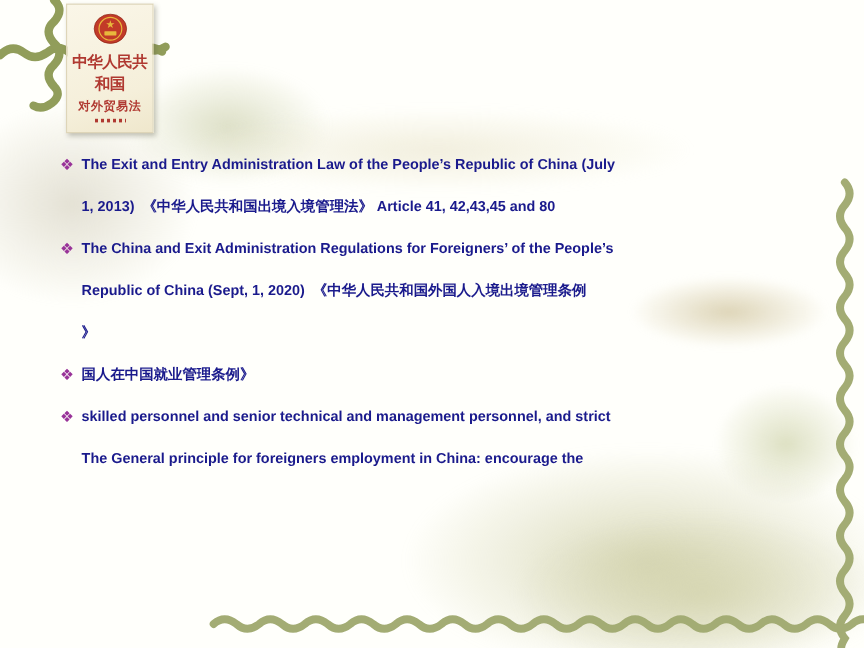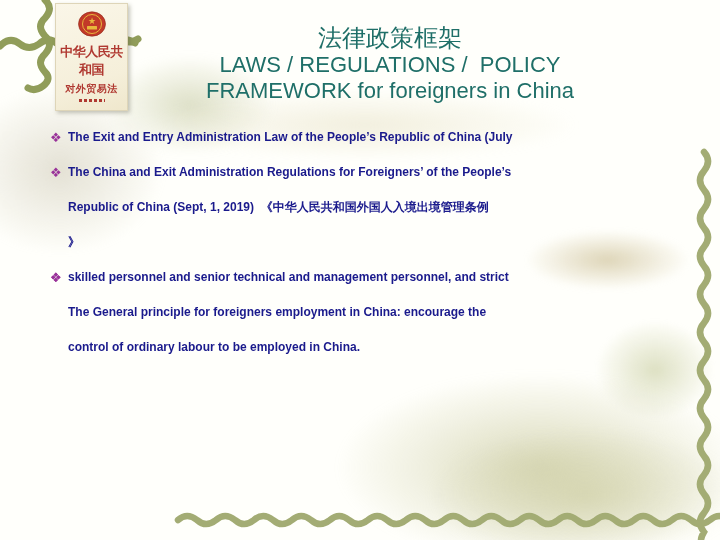--- a/index.html
+++ b/index.html
@@ -111,52 +111,48 @@
       <ellipse class="emblem-shield" cx="15" cy="13" rx="13.5" ry="12.2"></ellipse>
       <circle class="emblem-ring" cx="15" cy="13" r="9.5"></circle>
       <text class="emblem-star" x="15" y="12.5" text-anchor="middle">★</text>
       <rect class="emblem-gate" x="10" y="15" width="10" height="3.5" rx="0.5"></rect>
     </svg>
     <div class="book-title-1">中华人民共和国</div>
     <div class="book-title-2">对外贸易法</div>
     <div class="book-publisher-mark"></div>
   </div>
 
-  <div class="title-block">
-    <div class="title-zh">法律政策框架</div>
-    <div class="title-en">LAWS / REGULATIONS /  POLICY</div>
-    <div class="title-en">FRAMEWORK for foreigners in China</div>
-  </div>
 
   <div class="body-block">
     <div class="bullet">
       <span class="bullet-marker">❖</span>
       <div class="bullet-lines">
           <div class="bullet-line">The Exit and Entry Administration Law of the People’s Republic of China (July</div>
+          <div class="bullet-line">1, 2013)  《中华人民共和国出境入境管理法》 Article 41, 42,43,45 and 80</div>
         </div>
     </div>
 
     <div class="bullet">
       <span class="bullet-marker">❖</span>
       <div class="bullet-lines">
           <div class="bullet-line">The China and Exit Administration Regulations for Foreigners’ of the People’s</div>
-          <div class="bullet-line">Republic of China (Sept, 1, 2019)  《中华人民共和国外国人入境出境管理条例</div>
+          <div class="bullet-line">Republic of China (Sept, 1, 2020)  《中华人民共和国外国人入境出境管理条例</div>
           <div class="bullet-line">》</div>
         </div>
     </div>
 
     <div class="bullet">
       <span class="bullet-marker">❖</span>
       <div class="bullet-lines">
+          <div class="bullet-line">国人在中国就业管理条例》</div>
         </div>
     </div>
 
     <div class="bullet">
       <span class="bullet-marker">❖</span>
       <div class="bullet-lines">
           <div class="bullet-line">skilled personnel and senior technical and management personnel, and strict</div>
           <div class="bullet-line">The General principle for foreigners employment in China: encourage the</div>
-          <div class="bullet-line">control of ordinary labour to be employed in China.</div>
         </div>
     </div>
   </div>
 
 </div>
 
 </body></html>

